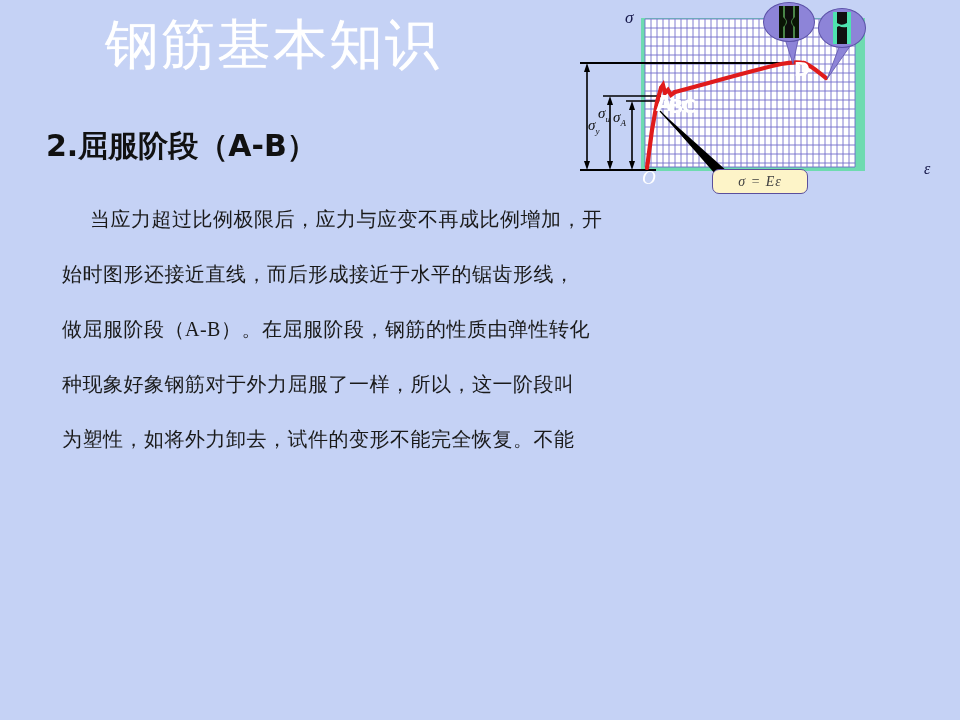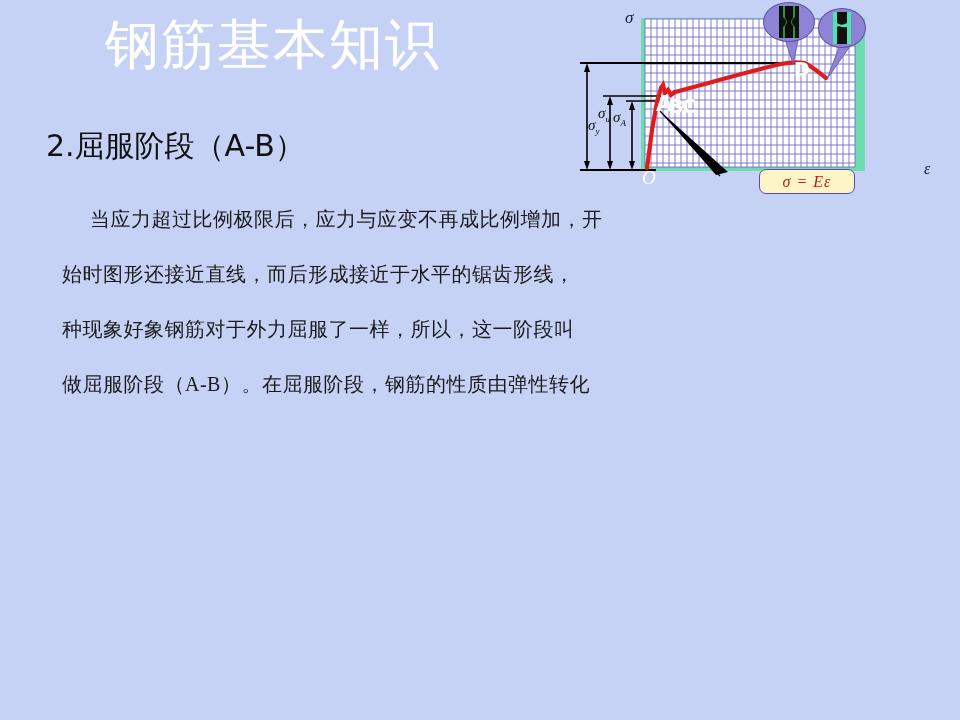--- a/index.html
+++ b/index.html
@@ -36,21 +36,21 @@
     white-space: nowrap;
     text-shadow: 0 0 1px rgba(255,255,255,0.6);
   }
 
   
   #slide-subtitle {
     position: absolute;
     left: 46px;
     top: 126px;
     font-family: "DejaVu Sans", "Liberation Sans", sans-serif;
-    font-weight: normal;
+    font-weight: bold;
     font-size: 30px;
     line-height: 40px;
     color: #111111;
     white-space: nowrap;
   }
 
   
   #body-text {
     position: absolute;
     left: 62px;
@@ -114,24 +114,23 @@
     height: 25px;
     background: #fdf4c8;
     border: 1.4px solid #5a4f9c;
     border-radius: 7px;
     box-sizing: border-box;
     display: flex;
     align-items: center;
     justify-content: center;
     font-family: "Liberation Serif", "DejaVu Serif", serif;
     font-style: italic;
-    font-size: 16px;
-    color: #b91c1c;
+    font-size: 14px;
+    color: #404040;
     letter-spacing: 1px;
-    margin-left: 47px;
   }
 
   
   .callout {
     position: absolute;
     border-radius: 50%;
     background: #8d84d8;
     border: 1px solid #5c52a8;
   }
   #callout-neck  { left: 207px; top: 2px;  width: 50px; height: 38px; }
@@ -149,22 +148,23 @@
 
 <div id="slide">
 
   <div id="slide-title">钢筋基本知识</div>
 
   <div id="slide-subtitle">2.屈服阶段（A-B）</div>
 
   <div id="body-text">
     <span class="body-line first">当应力超过比例极限后，应力与应变不再成比例增加，开</span>
     <span class="body-line">始时图形还接近直线，而后形成接近于水平的锯齿形线，</span>
+    <span class="body-line">做屈服阶段（A-B）。在屈服阶段，钢筋的性质由弹性转化</span>
     <span class="body-line">种现象好象钢筋对于外力屈服了一样，所以，这一阶段叫</span>
-    <span class="body-line">做屈服阶段（A-B）。在屈服阶段，钢筋的性质由弹性转化</span>
+    <span class="body-line">为塑性，如将外力卸去，试件的变形不能完全恢复。不能</span>
   </div>
 
   <div id="figure">
 
     <svg width="404" height="200" viewBox="0 0 404 200">
 
       <rect x="85" y="18" width="224" height="153" fill="#6edbb0"></rect>
       <rect x="89" y="19" width="210" height="148" fill="#ffffff"></rect>
 
       <g>

